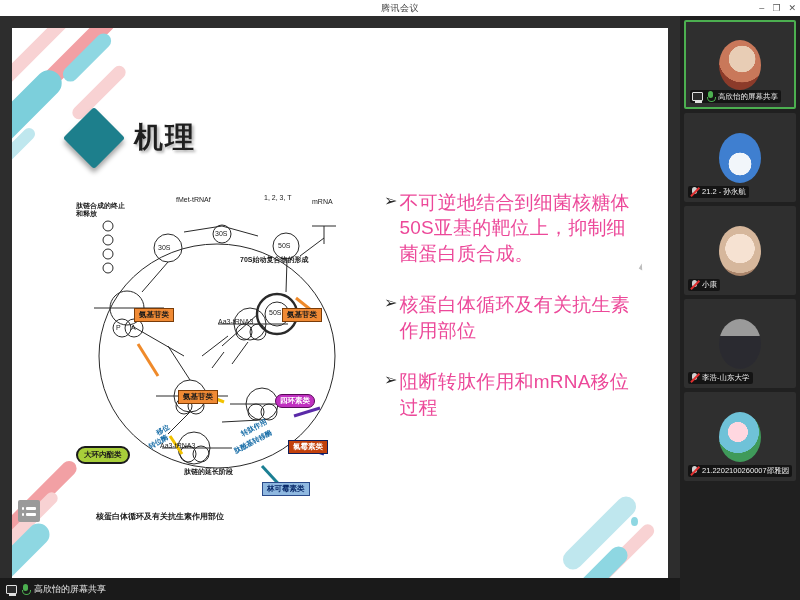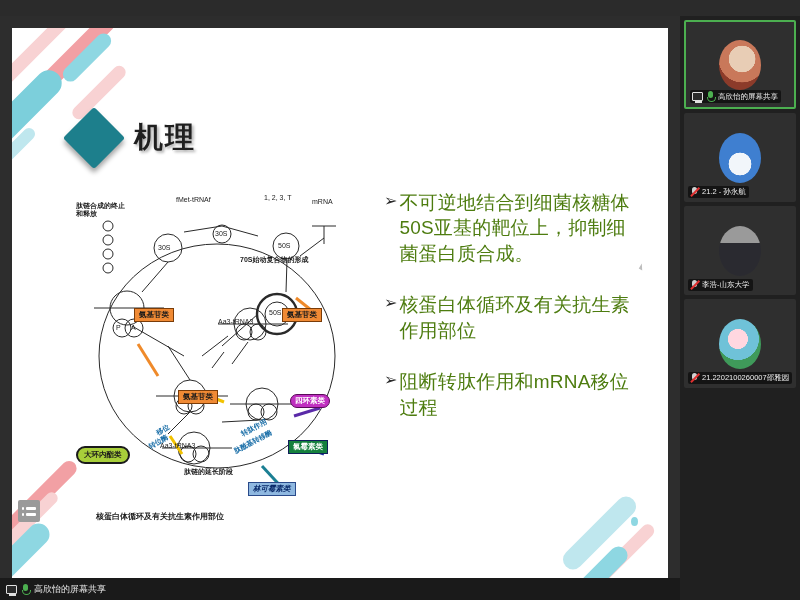--- a/index.html
+++ b/index.html
@@ -93,39 +93,39 @@
   .dlabel {
     position: absolute; font-size: 7px; color: #1a1a1a;
     white-space: nowrap; line-height: 1.1;
   }
   .dbox {
     position: absolute; font-size: 7.5px; font-weight: bold;
     padding: 2px 4px; white-space: nowrap; line-height: 1.1;
   }
   .dbox.orange { background: #f08a34; color: #1a1a1a; border: 1px solid #7a3c08; }
   .dbox.purple { background: #c030c0; color: #ffffff; border: 1px solid #5a0a5a; }
-  .dbox.blue   { background: #15803d; color: #ffffff; border: 1px solid #101e5a; }
+  .dbox.blue   { background: #c2410c; color: #ffffff; border: 1px solid #101e5a; }
   .dbox.lblue  { background: #8fb8e0; color: #0a2a6a; border: 1px solid #2a4a8a; font-weight:bold; }
   .dbox.green  { background: #a8cf3a; color: #1a1a1a; border: 2px solid #1a1a1a; border-radius: 14px; padding: 3px 6px; }
   #dcaption {
     position: absolute; left: 24px; top: 315px;
     font-size: 8px; font-weight: bold; color: #1a1a1a; white-space: nowrap; text-align: center;
   }
 
   
   #bullets {
     position: absolute; left: 372px; top: 162px; width: 260px;
   }
   .bullet { display: flex; margin-bottom: 26px; }
   .bullet .arrow {
     font-size: 16px; color: #2b2b2b; line-height: 1.35; margin-right: 2px;
     flex: 0 0 auto;
   }
   .bullet .btext {
-    font-size: 19px; color: #4d7c0f; line-height: 1.34; letter-spacing: .2px;
+    font-size: 19px; color: #ec4899; line-height: 1.34; letter-spacing: .2px;
   }
 
   
   #cursor {
     position: absolute; left: 639px; top: 249px;
     width: 0; height: 0;
     border-left: 6px solid #bdbdbd;
     border-bottom: 4px solid transparent;
     transform: rotate(-60deg);
   }
@@ -230,20 +230,28 @@
   .av3 { background-image: radial-gradient(circle at 50% 62%, #f2f6fa 0 30%, #3f7fd0 31% 100%); }
   .av4 { background-image: radial-gradient(circle at 50% 45%, #f6e2d2 0 42%, #d6b79c 43% 70%, #a9846a 71% 100%); }
   .av5 { background-image: linear-gradient(180deg, #9a9a9a 0 34%, #2a2a30 35% 100%); }
   .av6 { background-image: radial-gradient(circle at 45% 40%, #ffd7e0 0 26%, #6fc2d8 27% 55%, #3f9a5a 56% 100%); }
 </style>
 </head>
 <body>
 
 <div id="app">
 
+  <div id="titlebar">
+    <div class="title">腾讯会议</div>
+    <div id="winbtns">
+      <span>–</span>
+      <span>❐</span>
+      <span>✕</span>
+    </div>
+  </div>
 
   <div id="stage">
 
     <div id="slide">
 
       <div class="rib a"></div>
       <div class="rib b"></div>
       <div class="rib c"></div>
       <div class="rib d"></div>
       <div class="rib e"></div>
@@ -345,23 +353,23 @@
           <div class="dlabel" style="left:112px; top:272px; font-weight:bold;">肽链的延长阶段</div>
           <div class="dlabel" style="left:84px;  top:230px; color:#1b6fa8; transform:rotate(-30deg); font-weight:bold;">移位</div>
           <div class="dlabel" style="left:76px;  top:242px; color:#1b6fa8; transform:rotate(-30deg); font-weight:bold;">转位酶</div>
           <div class="dlabel" style="left:168px; top:228px; color:#1b6fa8; transform:rotate(-28deg); font-weight:bold;">转肽作用</div>
           <div class="dlabel" style="left:160px; top:242px; color:#1b6fa8; transform:rotate(-28deg); font-weight:bold;">肽酰基转移酶</div>
         </div>
 
         <div class="dbox orange" style="left:62px;  top:112px;">氨基苷类</div>
         <div class="dbox orange" style="left:210px; top:112px;">氨基苷类</div>
         <div class="dbox orange" style="left:106px; top:194px;">氨基苷类</div>
-        <div class="dbox purple" style="left:218px; top:198px;border-radius:7px;">四环素类</div>
+        <div class="dbox purple" style="left:203px; top:198px;border-radius:7px;">四环素类</div>
         <div class="dbox blue" style="left:216px; top:244px;">氯霉素类</div>
-        <div class="dbox lblue" style="left:176px; top:286px;font-style:italic;">林可霉素类</div>
+        <div class="dbox lblue" style="left:190px; top:286px;">林可霉素类</div>
         <div class="dbox green" style="left:4px;   top:250px;">大环内酯类</div>
 
         <div id="dcaption">核蛋白体循环及有关抗生素作用部位</div>
       </div>
 
       <div id="bullets">
         <div class="bullet">
           <span class="arrow">➢</span>
           <span class="btext">不可逆地结合到细菌核糖体50S亚基的靶位上，抑制细菌蛋白质合成。</span>
         </div>
@@ -409,20 +417,27 @@
 
 
     <div class="tile">
       <div class="avatar av3"></div>
       <div class="nameplate">
         <span class="mic-off"></span>
         <span class="pname">21.2 - 孙永航</span>
       </div>
     </div>
 
+    <div class="tile">
+      <div class="avatar av4"></div>
+      <div class="nameplate">
+        <span class="mic-off"></span>
+        <span class="pname">小康</span>
+      </div>
+    </div>
 
     <div class="tile">
       <div class="avatar av5"></div>
       <div class="nameplate">
         <span class="mic-off"></span>
         <span class="pname">李浩-山东大学</span>
       </div>
     </div>
 
     <div class="tile">

